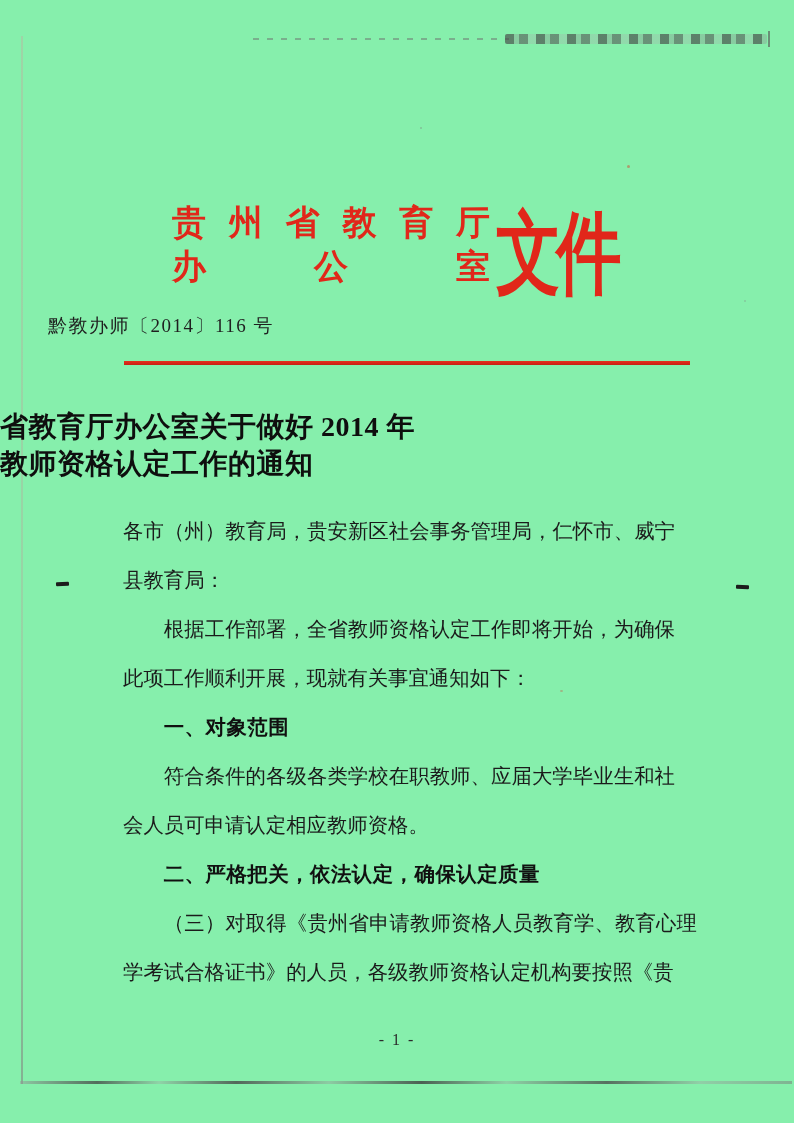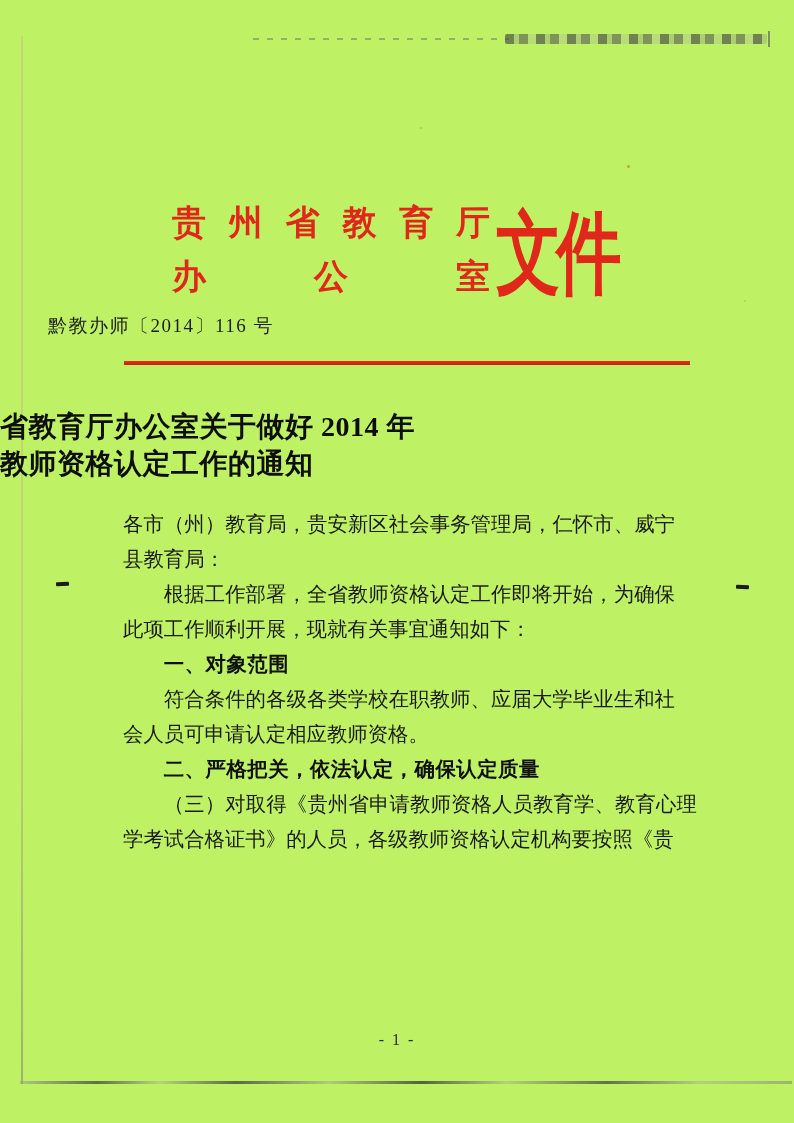--- a/index.html
+++ b/index.html
@@ -1,20 +1,20 @@
 <!DOCTYPE html>
 <html><head>
 <meta charset="utf-8">
 <style>
   * { margin:0; padding:0; box-sizing:border-box; }
   html,body { width:794px; height:1123px; background:#ffffff; }
   body { font-family:"Liberation Serif","DejaVu Serif",serif; }
   .page {
     position:absolute; left:0; top:0; width:794px; height:1123px;
-    background:#bef264; overflow:hidden;
+    background:#86efac; overflow:hidden;
   }
 
   
   .smudge-light {
     position:absolute; left:253px; top:38px; width:256px; height:2px;
     background:repeating-linear-gradient(90deg,
       rgba(110,110,110,.5) 0 6px, rgba(0,0,0,0) 6px 14px);
   }
   .smudge-dark {
     position:absolute; left:505px; top:34px; width:262px; height:10px;
@@ -48,21 +48,21 @@
 
   
   .lh-org {
     position:absolute; left:172px; top:203px; width:318px;
     color:#e1271a; font-weight:bold;
   }
   .lh-line {
     font-size:34px; line-height:40px; height:40px; white-space:nowrap;
     text-align:justify; text-align-last:justify;
   }
-  .lh-line + .lh-line { margin-top:14px; }
+  .lh-line + .lh-line { margin-top:4px; }
   .lh-word {
     position:absolute; left:496px; top:209px;
     color:#e1271a; font-weight:bold; font-size:90px; line-height:90px;
     letter-spacing:-6px; white-space:nowrap;
     transform:scaleX(.72); transform-origin:0 0;
   }
   .doc-no {
     position:absolute; left:0; top:313px; width:794px; text-align:left;
     font-size:19px; letter-spacing:1.5px; color:#1f1f1f;margin-left:48px;
   }
@@ -74,21 +74,21 @@
   
   .doc-title {
     position:absolute; left:0; top:408px; width:794px; text-align:left;
     font-weight:bold; font-size:28px; line-height:37px;
     letter-spacing:.5px; color:#0e0e0e;
   }
 
   
   .doc-body {
     position:absolute; left:123px; top:507px; width:552px;
-    font-size:20.4px; line-height:35px; color:#1b1b1b;
+    font-size:20.4px; line-height:49px; color:#1b1b1b;
     text-align:justify;
   }
   .doc-body p { text-indent:2em; }
   .doc-body p.p-first { text-indent:0; }
   .doc-body p.p-head {
     font-family:"Liberation Sans","DejaVu Sans",sans-serif;
     font-weight:bold; color:#101010; letter-spacing:.5px;
   }
   .doc-body p.p-wide { margin-right:-22px; }
 

